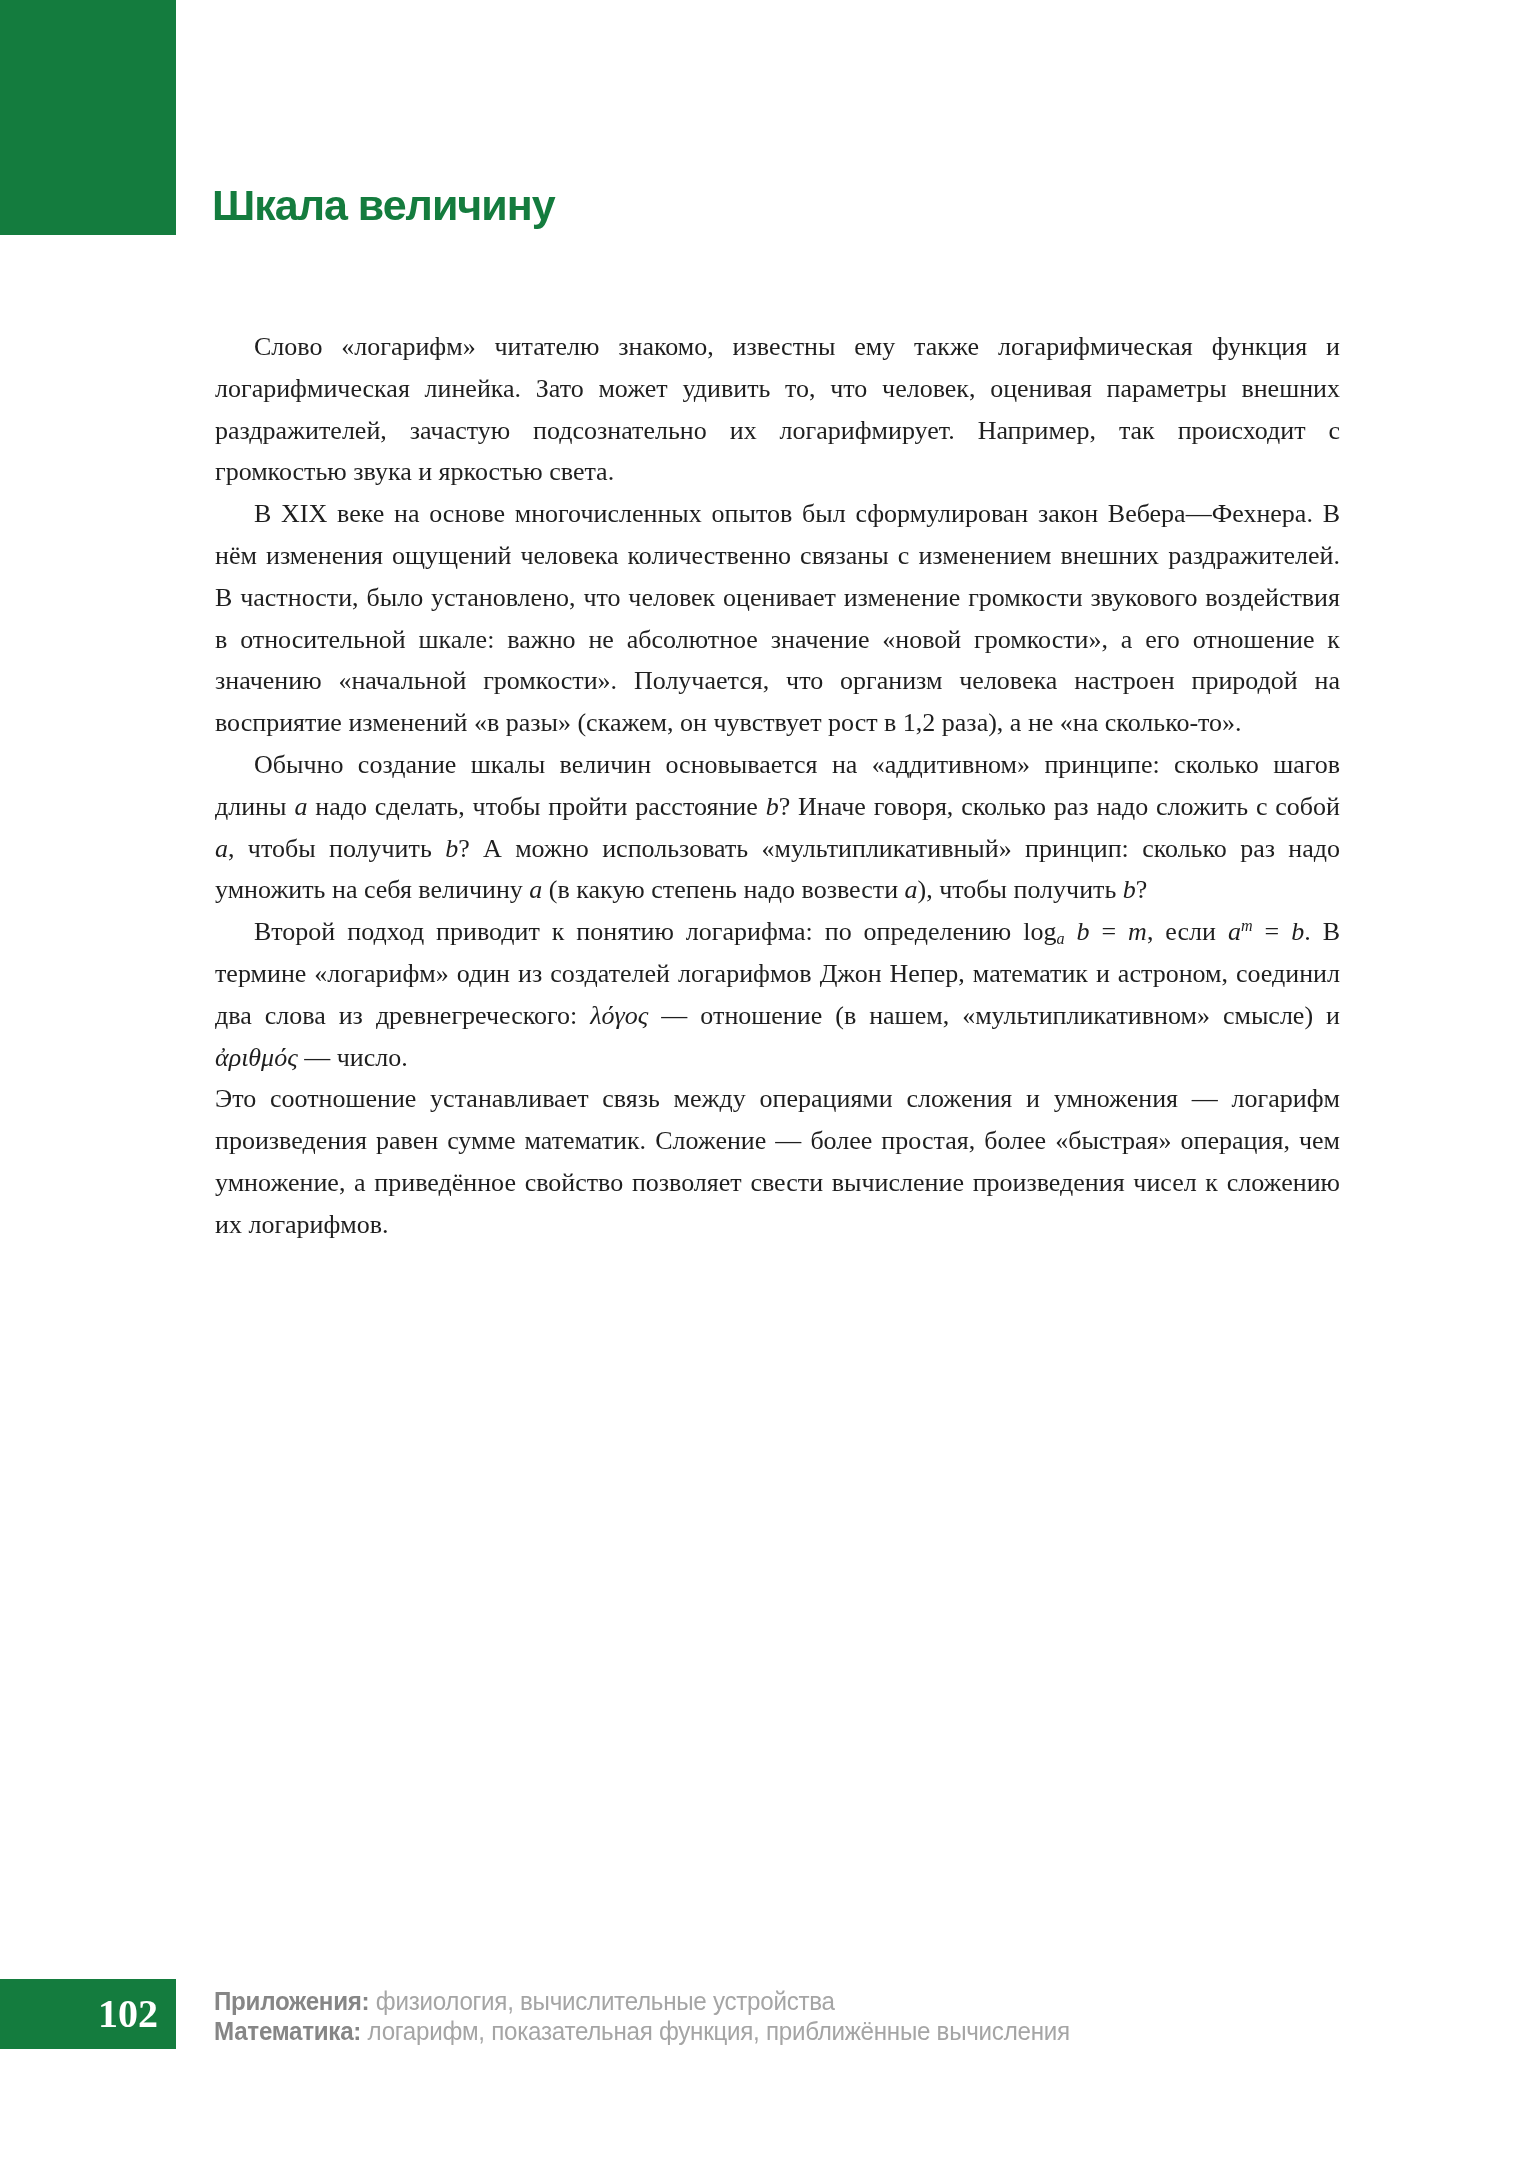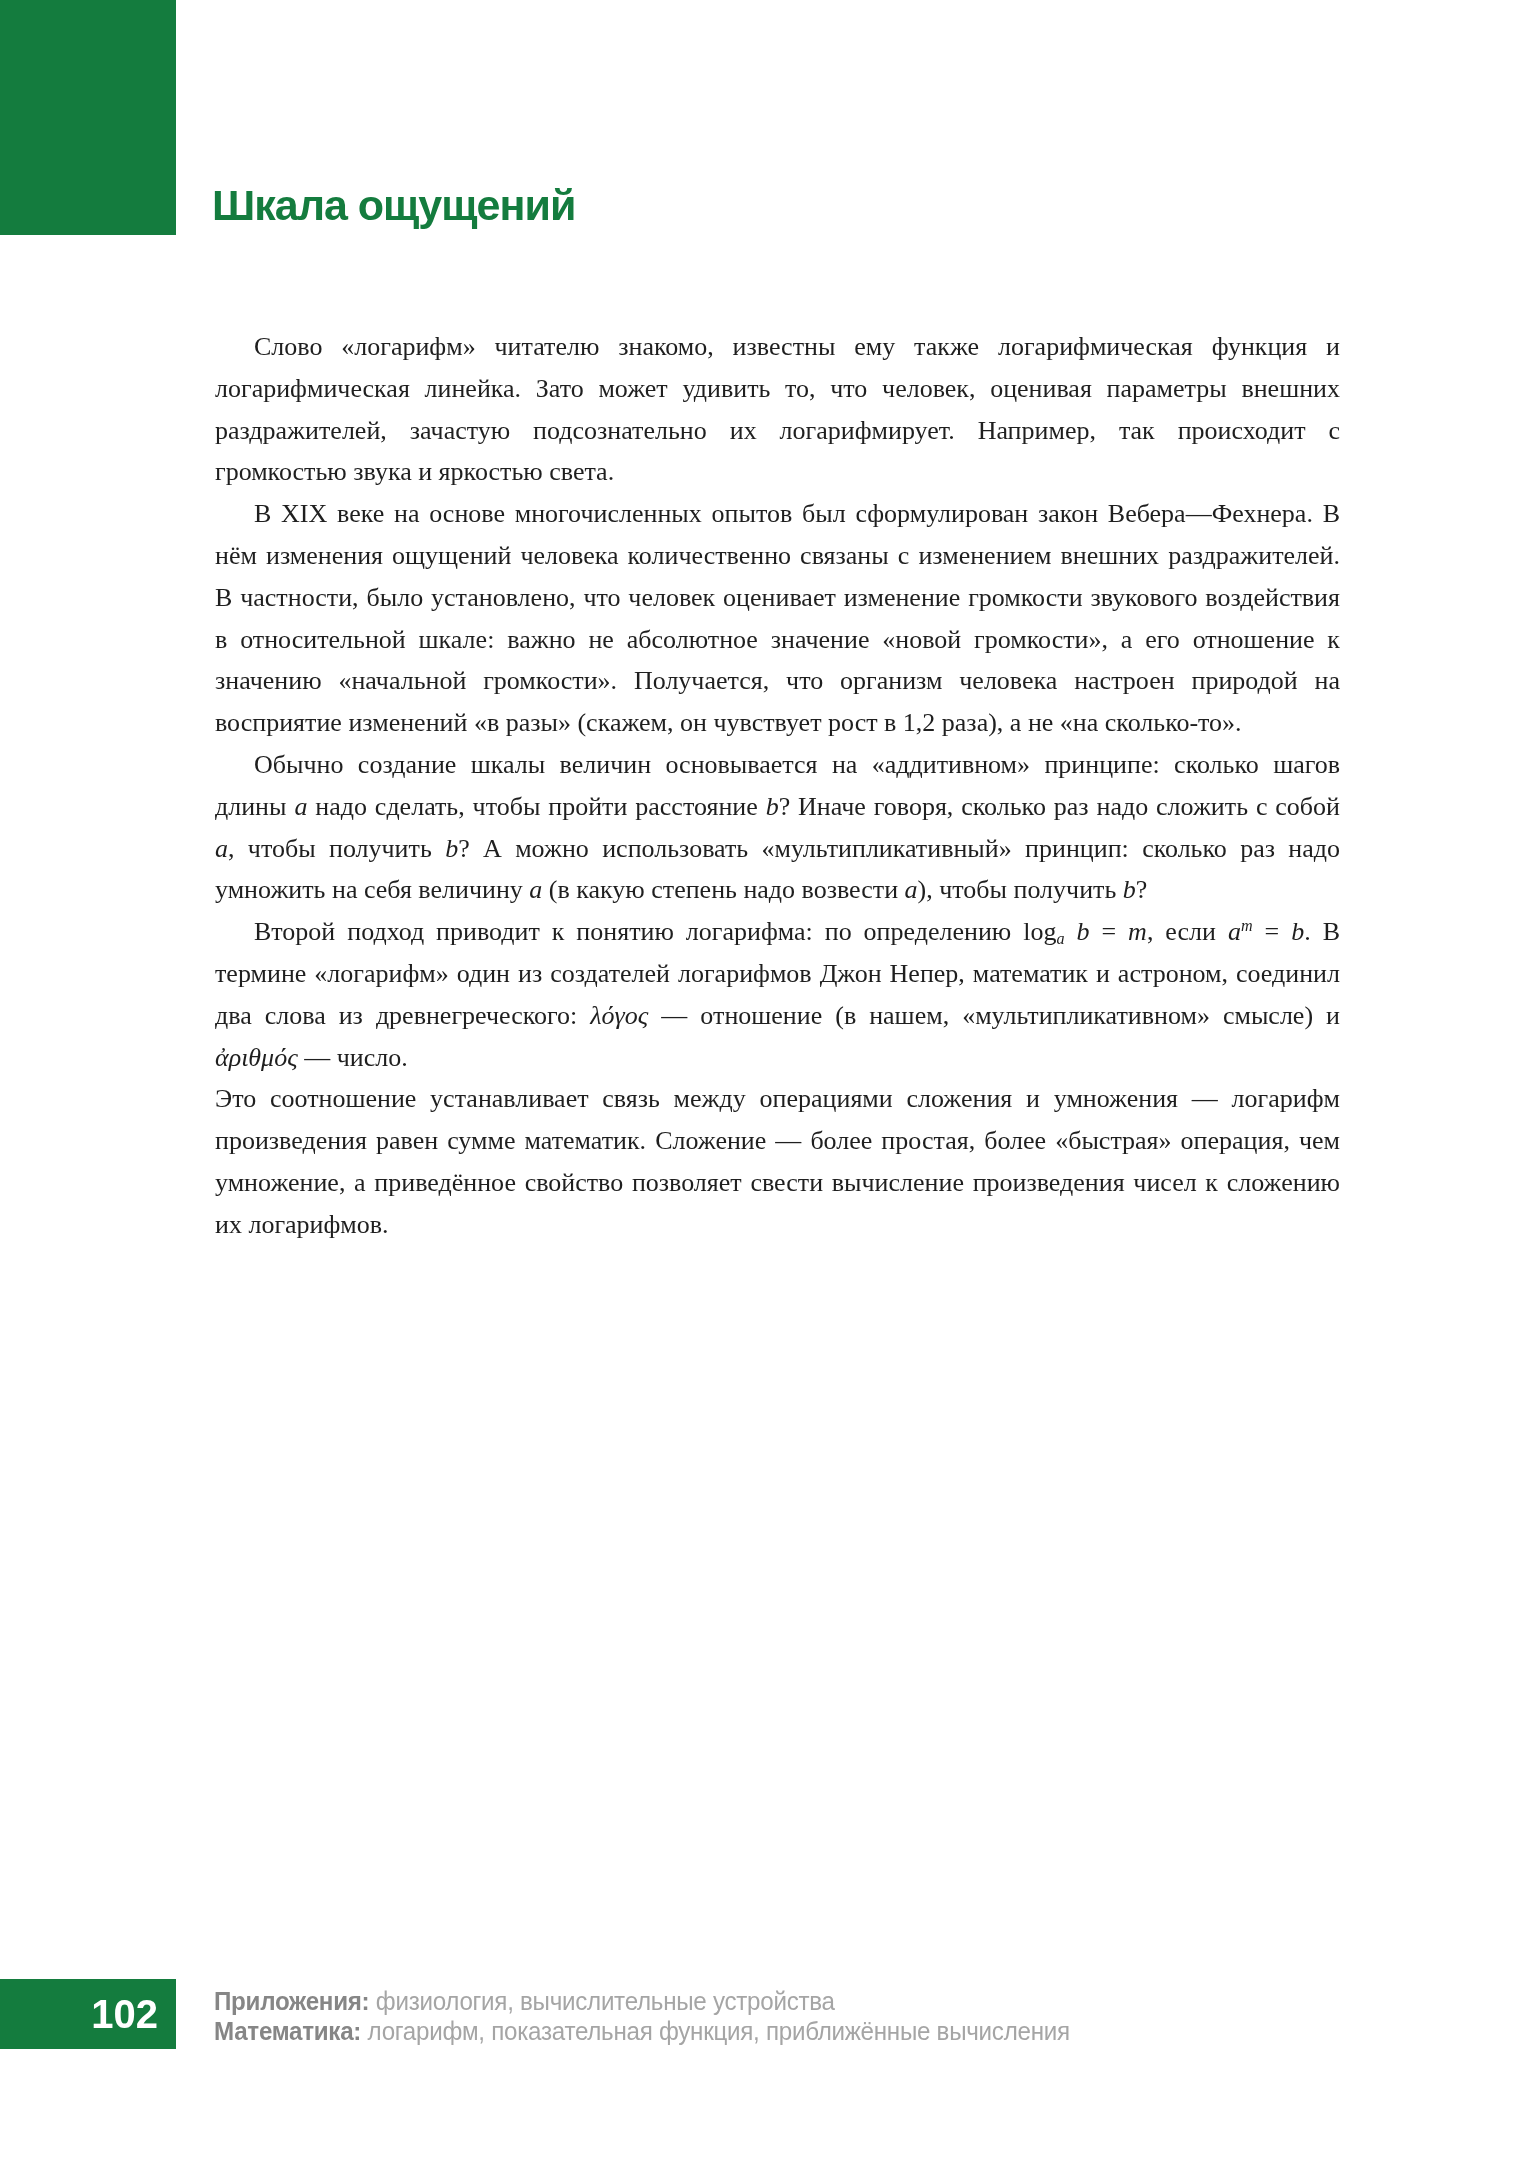--- a/index.html
+++ b/index.html
@@ -23,38 +23,38 @@
   .content p.noindent{text-indent:0;}
   .content .formula{margin:42px 0;text-align:center;text-indent:0;}
   .content .i{font-style:italic;}
   .content sub{font-size:0.62em;line-height:0;vertical-align:-0.25em;}
   .content sup{font-size:0.62em;line-height:0;vertical-align:0.55em;}
   .pagenum-block{
     position:absolute;left:0;top:1979px;width:176px;height:70px;background:var(--green);
     display:flex;align-items:center;justify-content:flex-end;box-sizing:border-box;padding-right:18px;
   }
   .pagenum-block span{
-    font-family:Liberation Sans, sans-serif;font-weight:bold;font-size:40px;color:#ffffff;line-height:1;
+    font-family:Liberation Serif, serif;font-weight:bold;font-size:40px;color:#ffffff;line-height:1;
   }
   .footer-meta{
     position:absolute;left:214px;top:1986px;
     font-family:"Liberation Sans",sans-serif;font-size:26px;line-height:30px;letter-spacing:-0.3px;
     transform:scaleX(0.93);transform-origin:left top;white-space:nowrap;
   }
   .footer-meta .flabel{font-weight:bold;color:var(--label-gray);}
   .footer-meta .ftext{color:var(--text-gray);}
 </style>
 </head>
 <body>
 
 <div class="page">
 
   <div class="tab-top"></div>
 
-  <h1 class="title">Шкала ощущений</h1>
+  <h1 class="title">Шкала величину</h1>
 
   <main class="content" id="content">
       <p><span>Слово «логарифм» читателю знакомо, известны ему также логарифмическая функция и логарифмическая линейка. Зато может удивить то, что человек, оценивая параметры внешних раздражителей, зачастую подсознательно их логарифмирует. Например, так происходит с громкостью звука и яркостью света.</span></p>
       <p><span>В XIX веке на основе многочисленных опытов был сформулирован закон Вебера—Фехнера. В нём изменения ощущений человека количественно связаны с изменением внешних раздражителей. В частности, было установлено, что человек оценивает изменение громкости звукового воздействия в относительной шкале: важно не абсолютное значение «новой громкости», а его отношение к значению «начальной громкости». Получается, что организм человека настроен природой на восприятие изменений «в разы» (скажем, он чувствует рост в 1,2 раза), а не «на сколько-то».</span></p>
       <p><span>Обычно создание шкалы величин основывается на «аддитивном» принципе: сколько шагов длины </span><span class="i">a</span><span> надо сделать, чтобы пройти расстояние </span><span class="i">b</span><span>? Иначе говоря, сколько раз надо сложить с собой </span><span class="i">a</span><span>, чтобы получить </span><span class="i">b</span><span>? А можно использовать «мультипликативный» принцип: сколько раз надо умножить на себя величину </span><span class="i">a</span><span> (в какую степень надо возвести </span><span class="i">a</span><span>), чтобы получить </span><span class="i">b</span><span>?</span></p>
       <p><span>Второй подход приводит к понятию логарифма: по определению </span><span>log</span><sub class="i">a</sub><span> </span><span class="i">b</span><span> = </span><span class="i">m</span><span>, если </span><span class="i">a</span><sup class="i">m</sup><span> = </span><span class="i">b</span><span>. В термине «логарифм» один из создателей логарифмов Джон Непер, математик и астроном, соединил два слова из древнегреческого: </span><span class="i">λόγος</span><span> — отношение (в нашем, «мультипликативном» смысле) и </span><span class="i">ἀριθμός</span><span> — число.</span></p>
       <p class="noindent"><span>Это соотношение устанавливает связь между операциями сложения и умножения — логарифм произведения равен сумме математик. Сложение — более простая, более «быстрая» операция, чем умножение, а приведённое свойство позволяет свести вычисление произведения чисел к сложению их логарифмов.</span></p>
     </main>
 
   <div class="pagenum-block">

